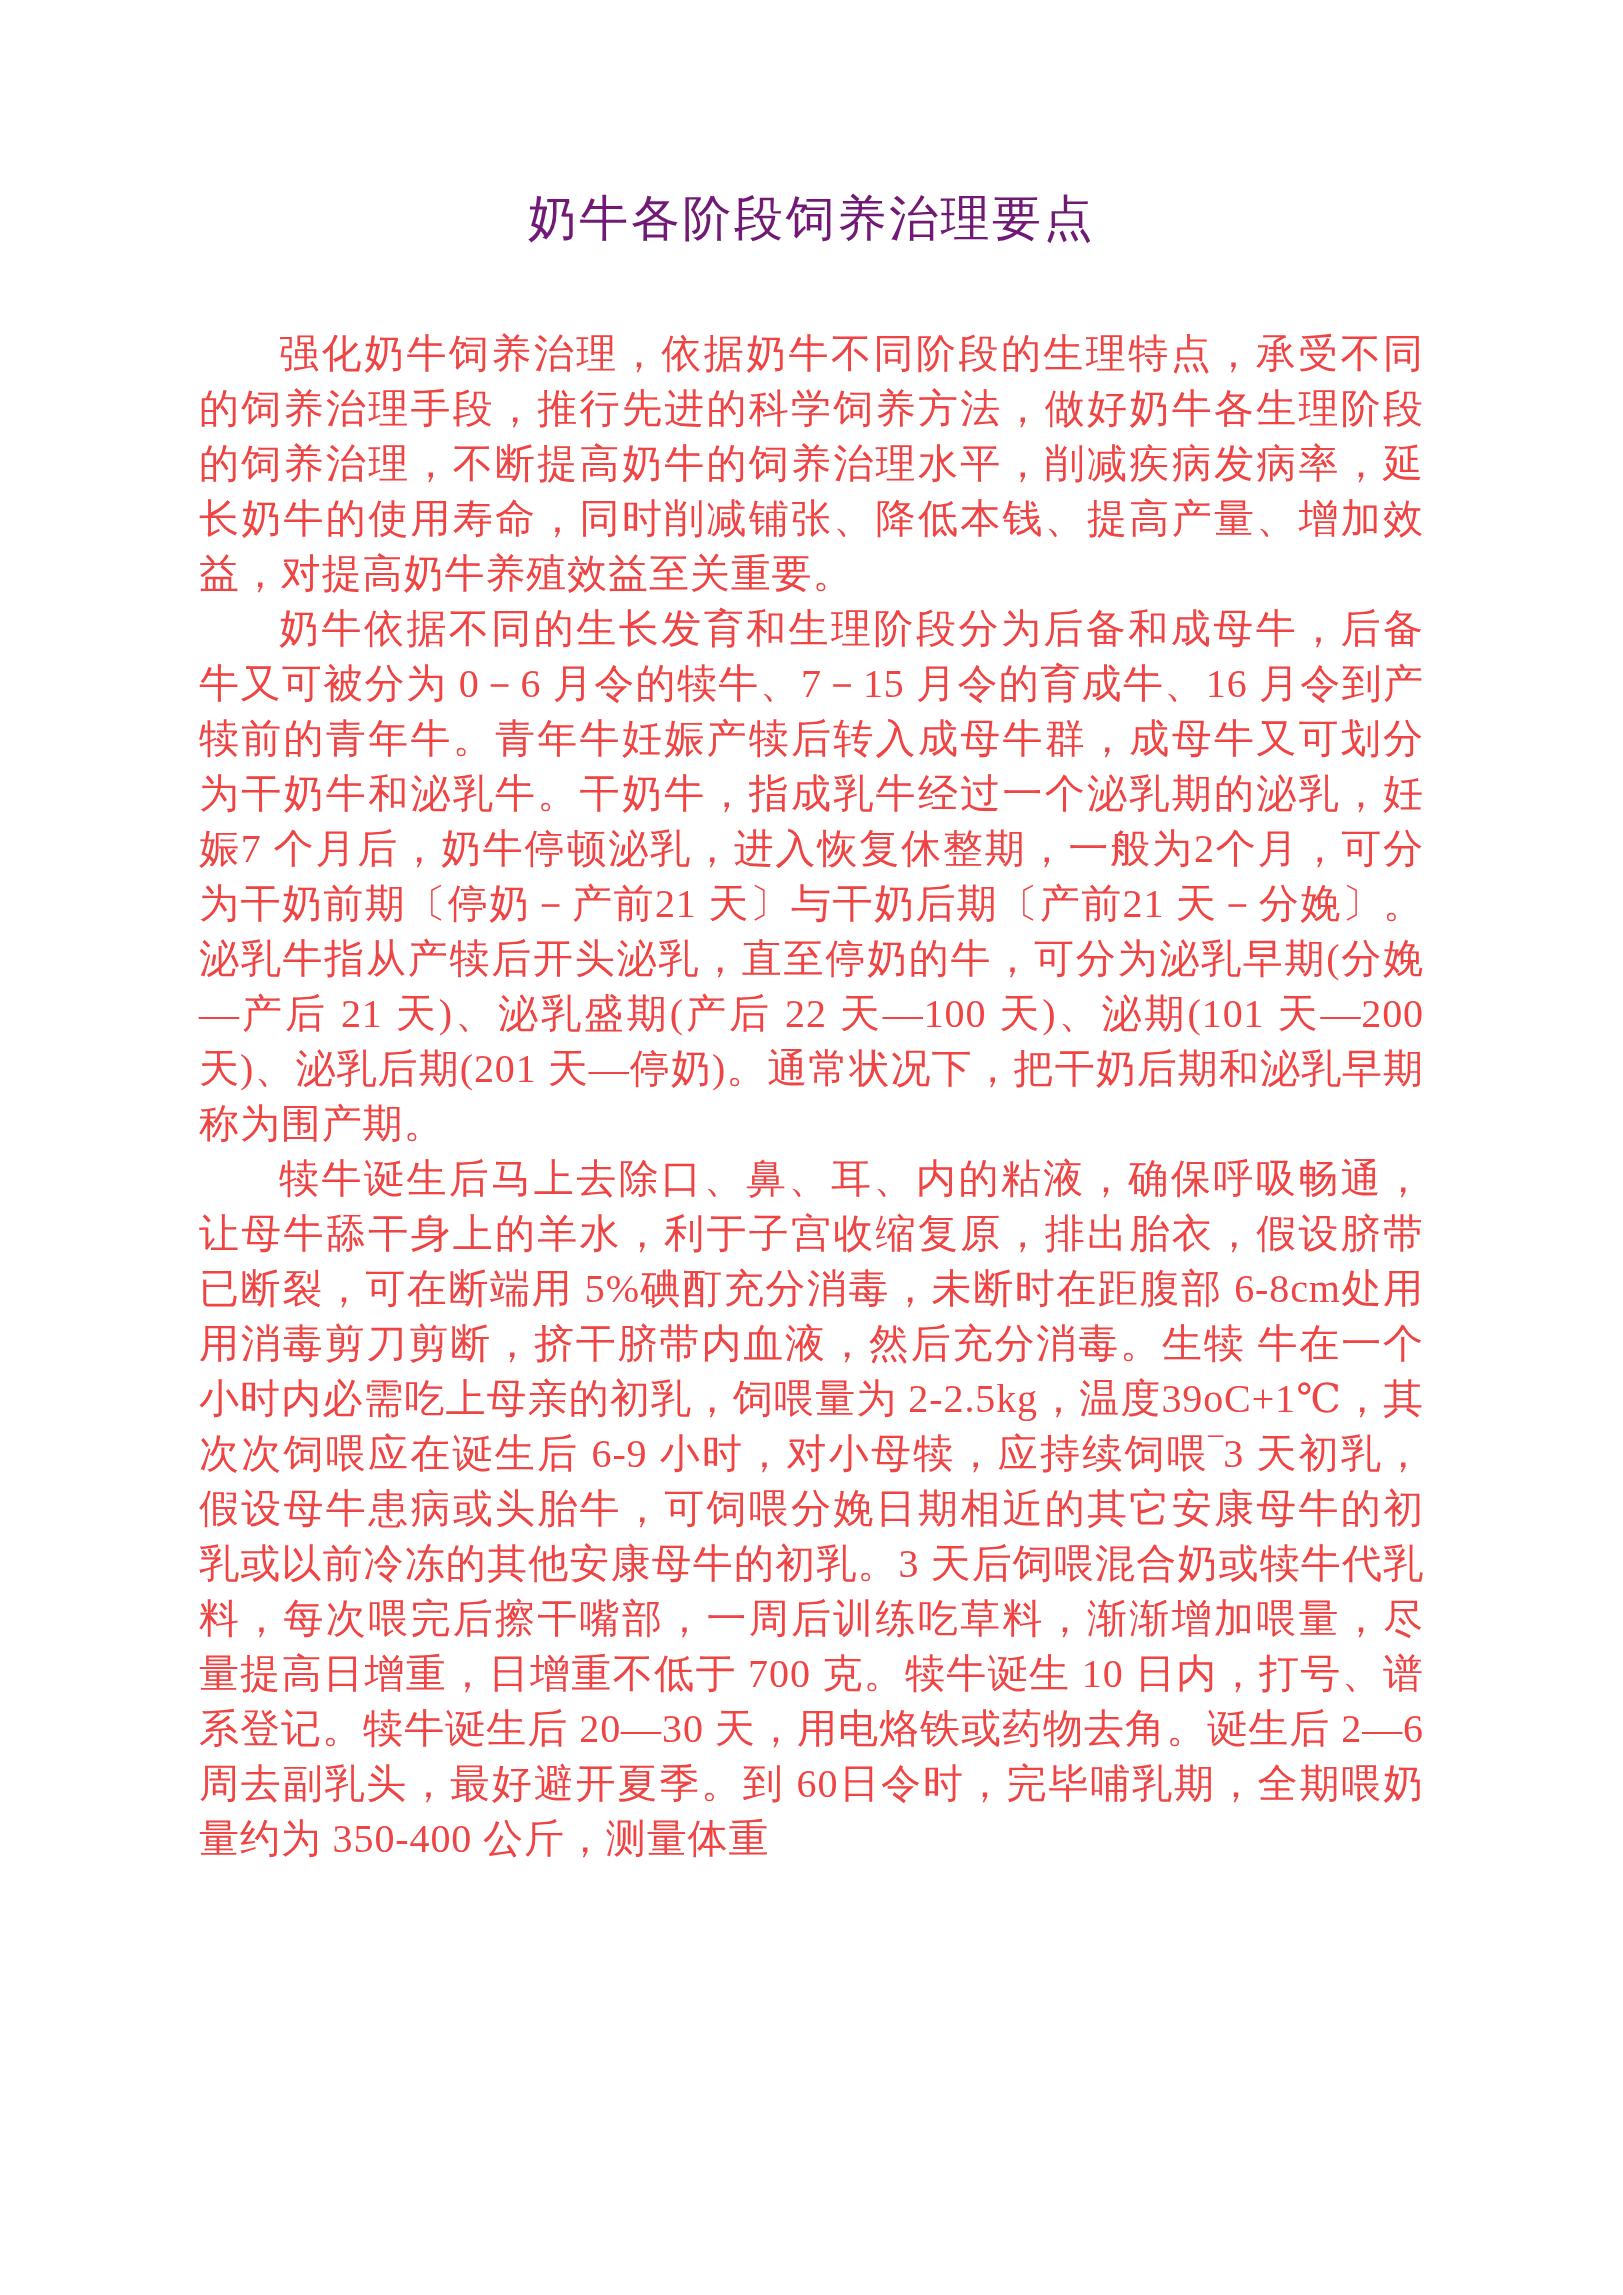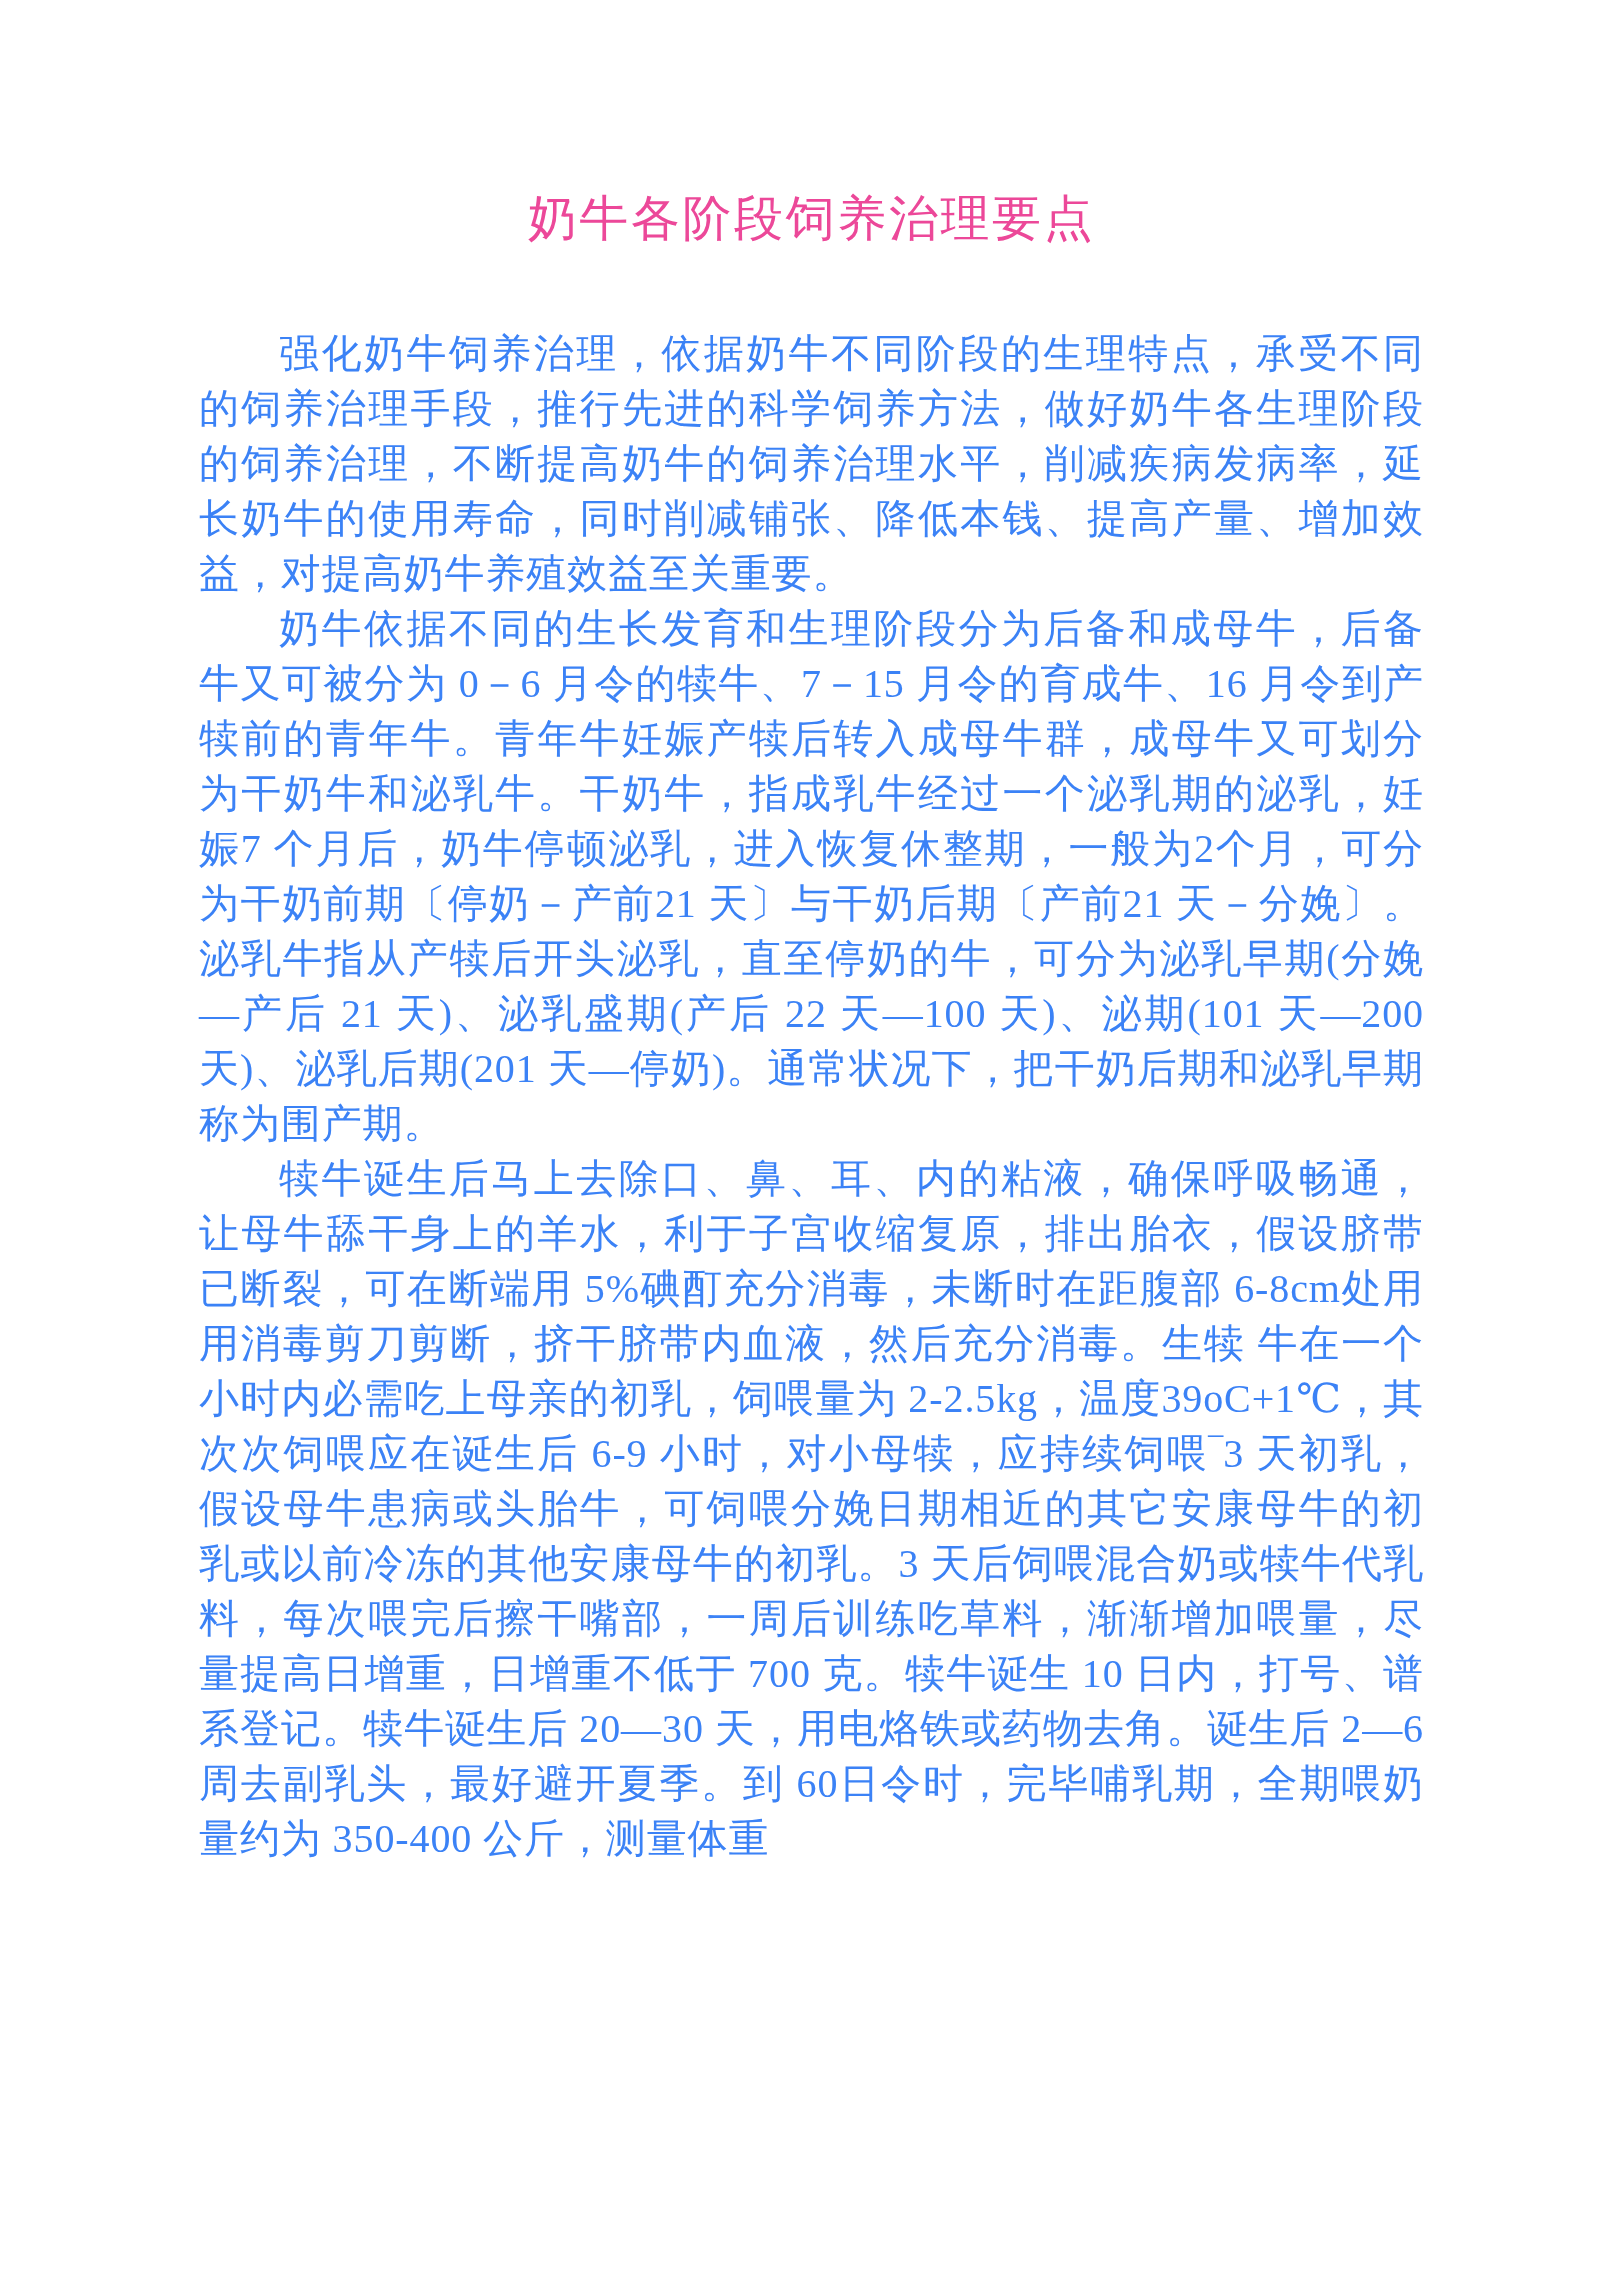--- a/index.html
+++ b/index.html
@@ -20,29 +20,29 @@
     padding: 188px 199px 0 199px;
   }
   .doc-title {
     margin: 0 0 77px 0;
     text-align: center;
     font-family: "DejaVu Sans", "Liberation Sans", sans-serif;
     font-weight: 500;
     font-size: 49px;
     line-height: 61px;
     letter-spacing: 2.6px;
-    color: #ec4899;
+    color: #701a75;
   }
   .body-text p {
     margin: 0;
     font-family: "Liberation Serif", "DejaVu Serif", serif;
     font-size: 40px;
     line-height: 55px;
     letter-spacing: 0.9px;
-    color: #3b82f6;
+    color: #ef4444;
     text-align: justify;
     text-justify: inter-ideograph;
     text-indent: 2em;
     word-break: break-all;
   }
 </style>
 </head>
 <body>
 
 <div class="page">

